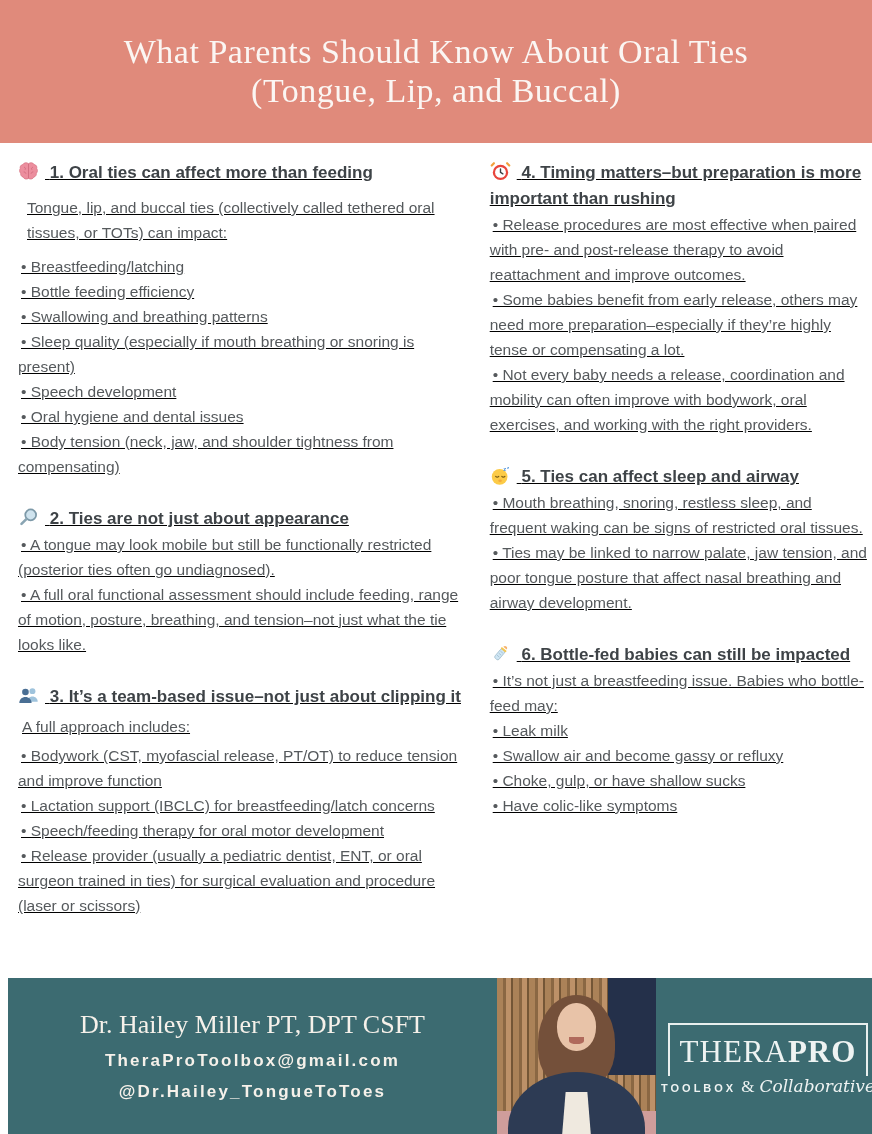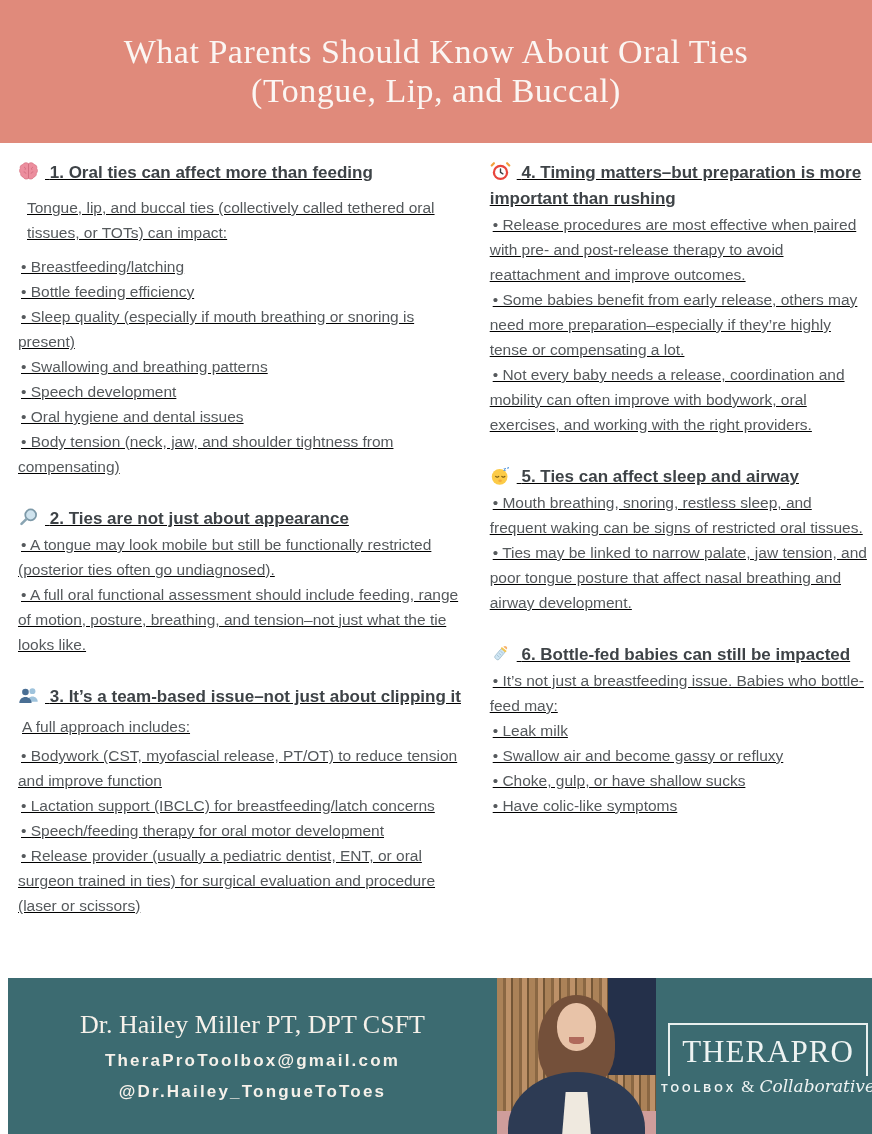--- a/index.html
+++ b/index.html
@@ -44,21 +44,21 @@
   .ph-blazer { bottom:0; left:7%; width:86%; height:40%; background:#2d3b54; border-radius:50% 50% 0 0 / 90% 90% 0 0; }
   .ph-blouse { bottom:0; left:41%; width:18%; height:27%; background:#efe9df;
                clip-path:polygon(12% 0,88% 0,100% 100%,0 100%); }
 
   
   .f-logo { flex:1; display:flex; align-items:center; justify-content:center; }
   .lg-frame { position:relative; width:196px; height:62px; border:2px solid #e8efee;
               display:flex; align-items:center; justify-content:center; color:#eef3f2; }
   .lg-brand { font-family:"Liberation Serif", serif; font-size:31px; letter-spacing:1px;
               padding-bottom:8px; }
-  .lg-bold { font-weight:normal; }
+  .lg-bold { font-weight:bold; }
   .lg-sub { position:absolute; left:50%; bottom:-10px; transform:translateX(-50%);
             background:#3c6b71; padding:0 5px; white-space:nowrap;
             display:flex; align-items:baseline; gap:5px; }
   .lg-toolbox { font-size:11px; font-weight:bold; letter-spacing:3px; }
   .lg-amp    { font-family:"Liberation Serif", serif; font-size:17px; }
   .lg-collab { font-family:"DejaVu Serif", serif; font-style:italic; font-size:17px; }
 </style>
 </head>
 <body>
 
@@ -78,22 +78,22 @@
           <svg class="icn" viewBox="0 0 24 24">
               <path fill="#ec8e9e" stroke="#d6707f" stroke-width="0.8" d="M12 3c-2-1.8-5.5-1-6.5 1C3 4.5 2 6.5 2.6 8.5 1.4 10 1.6 12.5 3 14c-.3 2 1 4 3 4.5.8 2 3.5 2.8 6 1.5 2.5 1.3 5.2.5 6-1.5 2-.5 3.3-2.5 3-4.5 1.4-1.5 1.6-4 .4-5.5.6-2-.4-4-2.9-4.5-1-2-4.5-2.8-6.5-1z"></path>
               <path stroke="#c96274" stroke-width="0.8" fill="none" d="M12 3.2v16.4M7 7c1.5.5 2 2 1 3M17 7c-1.5.5-2 2-1 3M6.5 12.5c1.5 0 2.5 1 2.5 2M17.5 12.5c-1.5 0-2.5 1-2.5 2"></path>
             </svg>
           <span class="sec-h-text">1. Oral ties can affect more than feeding</span>
         </div>
         <p class="intro" style="margin:9px">Tongue, lip, and buccal ties (collectively called tethered oral tissues, or TOTs) can impact:</p>
         <div class="blist">
             <div class="b">• Breastfeeding/latching</div>
             <div class="b">• Bottle feeding efficiency</div>
+            <div class="b">• Swallowing and breathing patterns</div>
             <div class="b">• Sleep quality (especially if mouth breathing or snoring is present)</div>
-            <div class="b">• Swallowing and breathing patterns</div>
             <div class="b">• Speech development</div>
             <div class="b">• Oral hygiene and dental issues</div>
             <div class="b">• Body tension (neck, jaw, and shoulder tightness from compensating)</div>
           </div>
       </section>
 
       <section class="sec">
         <div class="sec-h">
           <svg class="icn" viewBox="0 0 24 24">
               <circle cx="14.5" cy="9" r="6.2" fill="#cfe3ee" stroke="#7d99a8" stroke-width="2"></circle>

